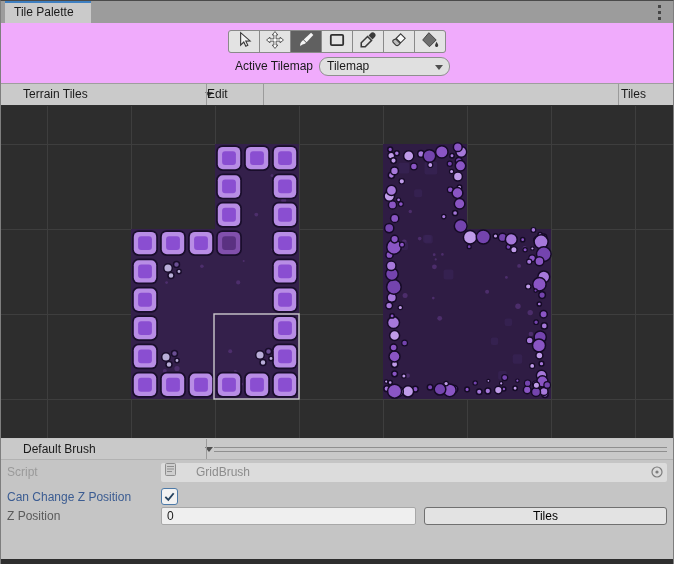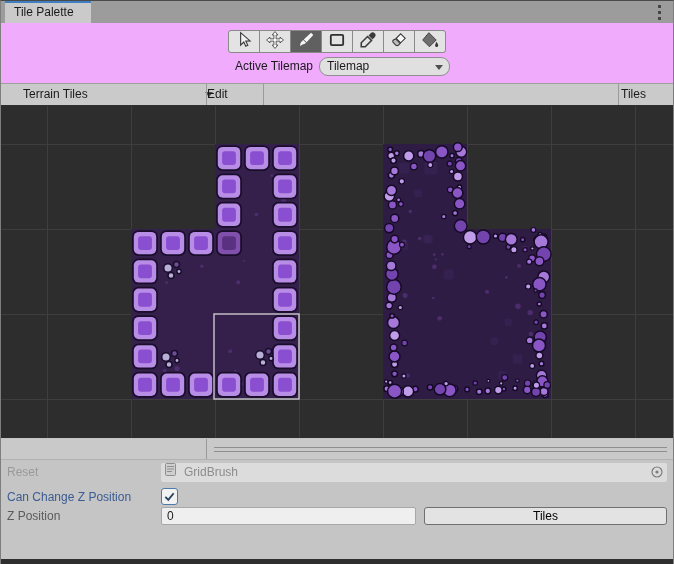--- a/index.html
+++ b/index.html
@@ -43,21 +43,21 @@
   .brush-row{position:absolute;top:1px;left:0;right:0;height:21px;background:#c9c9c9;border-bottom:1px solid #b2b2b2;}
   .brush-dd{position:absolute;left:0;top:0;width:205px;height:20px;line-height:20px;padding-left:6px;cursor:pointer;}
   .brush-dd .darr{right:9px;top:8px;}
   .double-rule{position:absolute;left:213px;right:6px;top:8px;height:5px;
                border-top:1px solid #8f8f8f;border-bottom:1px solid #8f8f8f;}
   .plabel{position:absolute;left:6px;white-space:nowrap;}
   .lbl-dim{color:#9a9a9a;}
   .lbl-blue{color:#3b5c92;}
   .lbl-gray{color:#5b5b5b;}
   .script-field{position:absolute;left:160px;right:6px;top:25px;height:19px;background:#dcdcdc;
-                border-radius:2px;color:#8c8c8c;line-height:19px;padding-left:4px;display:flex;align-items:center;gap:8px;}
+                border-radius:2px;color:#8c8c8c;line-height:19px;padding-left:4px;display:flex;align-items:center;gap:20px;}
   .picker{position:absolute;right:3px;top:2px;cursor:pointer;}
   .checkbox{position:absolute;left:160px;top:50px;width:17px;height:17px;background:#f2f2f2;
             border:1px solid #4d7aa8;border-radius:3px;cursor:pointer;display:flex;align-items:center;justify-content:center;}
   .text-field{position:absolute;left:160px;top:69px;width:255px;height:18px;background:#efefef;
               border:1px solid #a8a8a8;border-radius:2px;line-height:16px;padding-left:5px;cursor:text;}
   .reset-btn{position:absolute;left:423px;right:6px;top:69px;height:18px;background:#e3e3e3;
              border:1px solid #707070;border-radius:3px;font:12px "Liberation Sans",sans-serif;
              text-align:center;line-height:16px;cursor:pointer;padding:0;}
   .bottom-strip{position:absolute;left:0;right:0;bottom:0;height:5px;background:#2e2e2e;}
 </style>
@@ -413,25 +413,29 @@
       <circle cx="390.4" cy="69.3" r="3.1" fill="#a678da" stroke="#150a26" stroke-width="1.5"></circle>
       <circle cx="400.8" cy="75.3" r="2.7" fill="#c09ce9" stroke="#150a26" stroke-width="1.2"></circle>
       <circle cx="393.5" cy="64.9" r="3.9" fill="#a678da" stroke="#150a26" stroke-width="1.5"></circle>
       <circle cx="392.5" cy="54.6" r="2.8" fill="#c09ce9" stroke="#150a26" stroke-width="1.5"></circle>
       <circle cx="389.2" cy="43.5" r="2.4" fill="#8a55c4" stroke="#150a26" stroke-width="1.5"></circle>
       <rect x="213" y="208" width="85" height="85" fill="none" stroke="#dcdcdc" stroke-width="1.4" stroke-opacity="0.9"></rect>
     </svg>
 
   <div class="brush-panel">
     <div class="brush-row">
+      <div class="flat-dd brush-dd">
+        <span>Default Brush</span>
+        <span class="darr"></span>
+      </div>
       <div class="vsep" style="left:205px;top:0;bottom:0;"></div>
       <div class="double-rule"></div>
     </div>
 
-    <div class="plabel lbl-dim" style="top:27px;">Reset</div>
+    <div class="plabel lbl-dim" style="top:27px;">Script</div>
     <div class="script-field">
       <span>
         <svg width="11" height="13" viewBox="0 0 11 13">
             <rect x="0.5" y="0.5" width="10" height="12" rx="1" fill="#cfcfcf" stroke="#8f8f8f"></rect>
             <rect x="2" y="3" width="7" height="1" fill="#8f8f8f"></rect>
             <rect x="2" y="5.5" width="7" height="1" fill="#8f8f8f"></rect>
             <rect x="2" y="8" width="5" height="1" fill="#8f8f8f"></rect>
           </svg>
       </span>
       <span>GridBrush</span>

